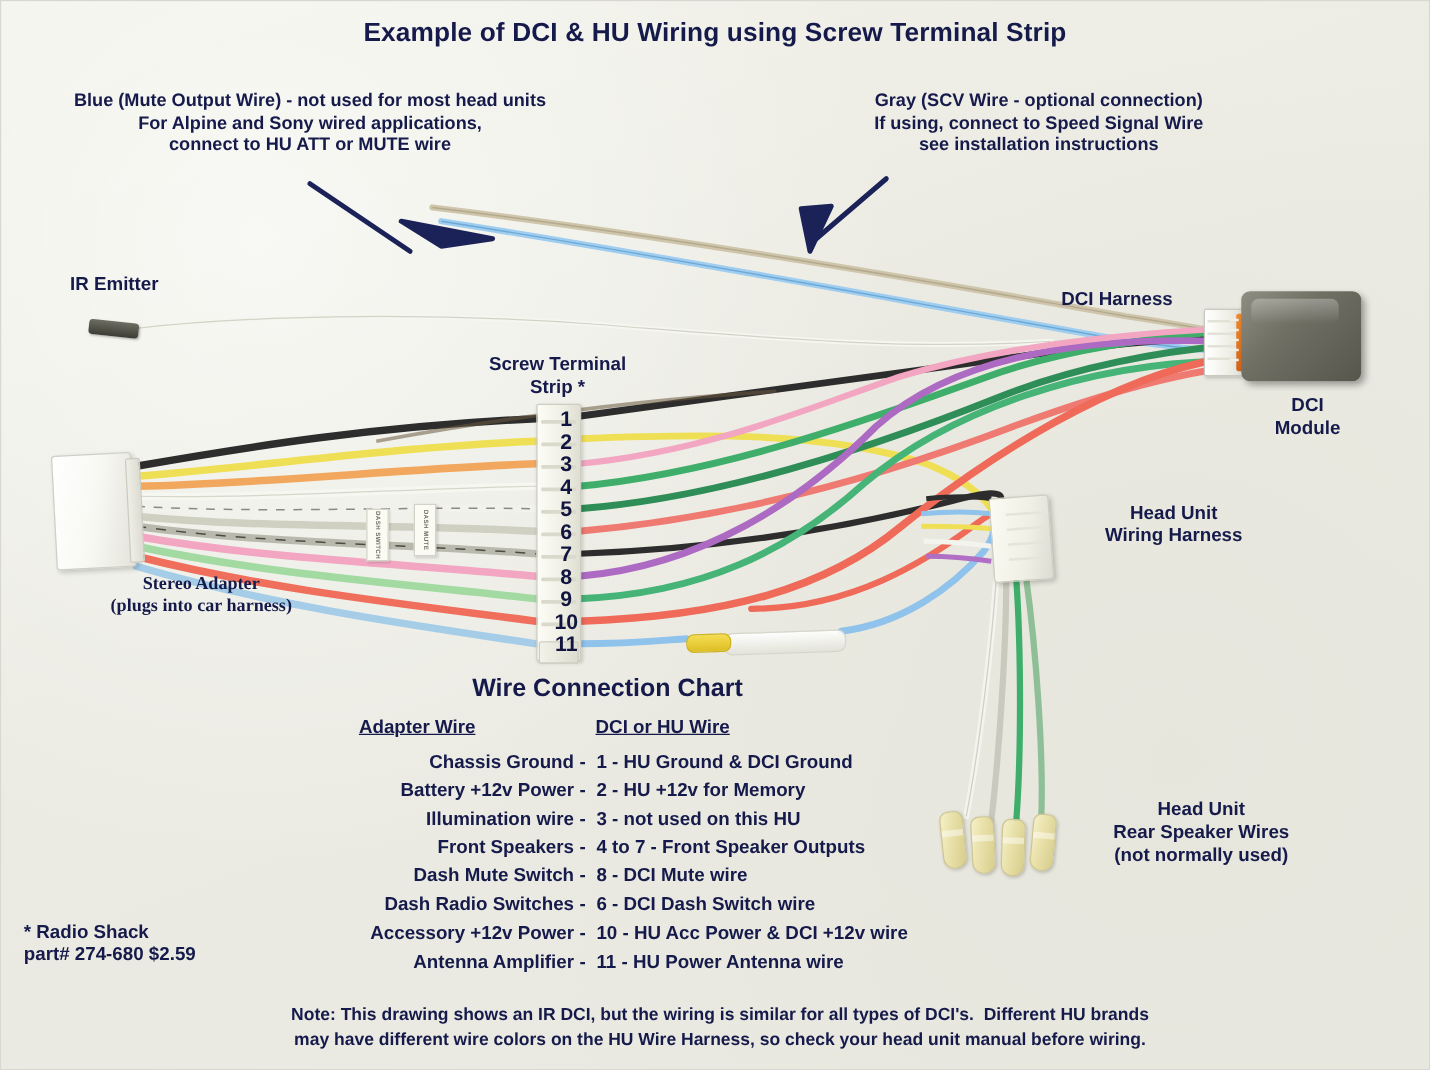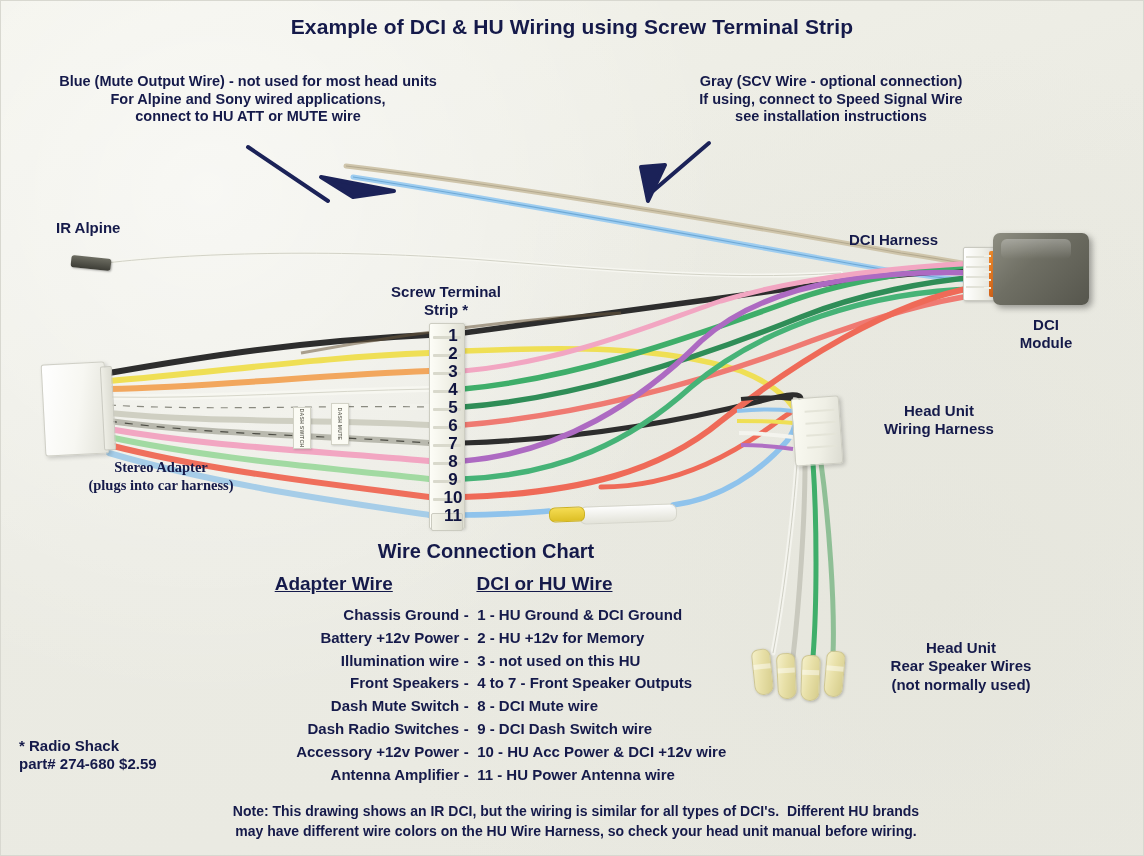--- a/index.html
+++ b/index.html
@@ -35,21 +35,21 @@
   #lbl-dciharness{left:848px;top:230px;font-size:15px;}
   #lbl-dcimodule{left:995px;top:315px;width:100px;font-size:15px;text-align:center;}
   #lbl-huharness{left:858px;top:401px;width:160px;font-size:15px;text-align:center;}
   #lbl-rear{left:860px;top:638px;width:200px;font-size:15px;text-align:center;}
   #lbl-radioshack{left:18px;top:736px;font-size:15px;}
   #chart-title{left:250px;top:538px;width:470px;font-size:20px;text-align:center;}
   #foot-note{left:60px;top:800px;width:1030px;font-size:14px;text-align:center;line-height:1.45;}
 
   
   #chart{position:absolute;left:210px;top:572px;width:560px;}
-  #chart .head{display:flex;font-size:19px;font-weight:bold;color:#151a4a;margin-bottom:9px;}
+  #chart .head{display:flex;font-size:15px;font-weight:bold;color:#151a4a;margin-bottom:9px;}
   #chart .head .h-left{width:250px;text-align:center;}
   #chart .head .h-right{width:300px;text-align:left;padding-left:20px;}
   #chart .row{display:flex;font-size:15px;font-weight:bold;color:#151a4a;line-height:1.52;}
   #chart .c-adapter{width:250px;text-align:right;white-space:pre;}
   #chart .c-dash{width:14px;text-align:center;}
   #chart .c-dci{width:296px;text-align:left;white-space:pre;padding-left:4px;}
 
   
   .part{position:absolute;}
 
@@ -303,21 +303,21 @@
 
   <div class="txt" id="note-blue">Blue (Mute Output Wire) - not used for most head units
 For Alpine and Sony wired applications,
 connect to HU ATT or MUTE wire</div>
 
   <div class="txt ctr" id="title">Example of DCI &amp; HU Wiring using Screw Terminal Strip</div>
   <div class="txt" id="note-gray">Gray (SCV Wire - optional connection)
 If using, connect to Speed Signal Wire
 see installation instructions</div>
 
-  <div class="txt" id="lbl-ir">IR Alpine</div>
+  <div class="txt" id="lbl-ir">IR Emitter</div>
   <div class="txt" id="lbl-strip">Screw Terminal
 Strip *</div>
   <div class="txt" id="lbl-stereo">Stereo Adapter
 (plugs into car harness)</div>
   <div class="txt" id="lbl-dciharness">DCI Harness</div>
   <div class="txt" id="lbl-dcimodule">DCI
 Module</div>
   <div class="txt" id="lbl-huharness">Head Unit
 Wiring Harness</div>
   <div class="txt" id="lbl-rear">Head Unit
@@ -355,21 +355,21 @@
       <div class="c-dci">4 to 7 - Front Speaker Outputs</div>
     </div>
     <div class="row">
       <div class="c-adapter">Dash Mute Switch</div>
       <div class="c-dash">-</div>
       <div class="c-dci">8 - DCI Mute wire</div>
     </div>
     <div class="row">
       <div class="c-adapter">Dash Radio Switches</div>
       <div class="c-dash">-</div>
-      <div class="c-dci">9 - DCI Dash Switch wire</div>
+      <div class="c-dci">6 - DCI Dash Switch wire</div>
     </div>
     <div class="row">
       <div class="c-adapter">Accessory +12v Power</div>
       <div class="c-dash">-</div>
       <div class="c-dci">10 - HU Acc Power &amp; DCI +12v wire</div>
     </div>
     <div class="row">
       <div class="c-adapter">Antenna Amplifier</div>
       <div class="c-dash">-</div>
       <div class="c-dci">11 - HU Power Antenna wire</div>

